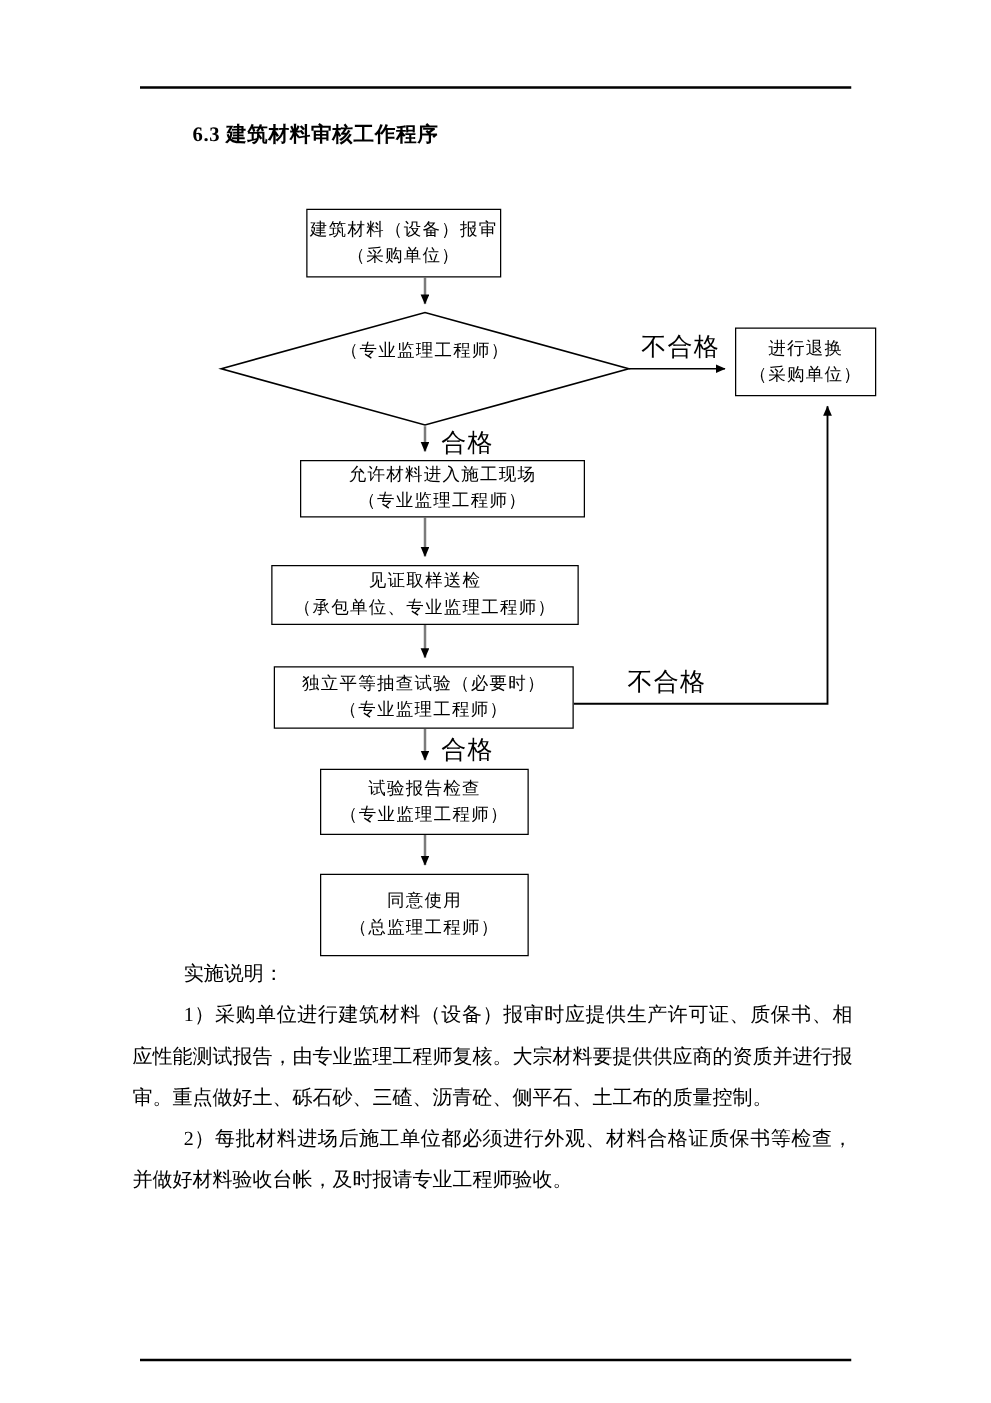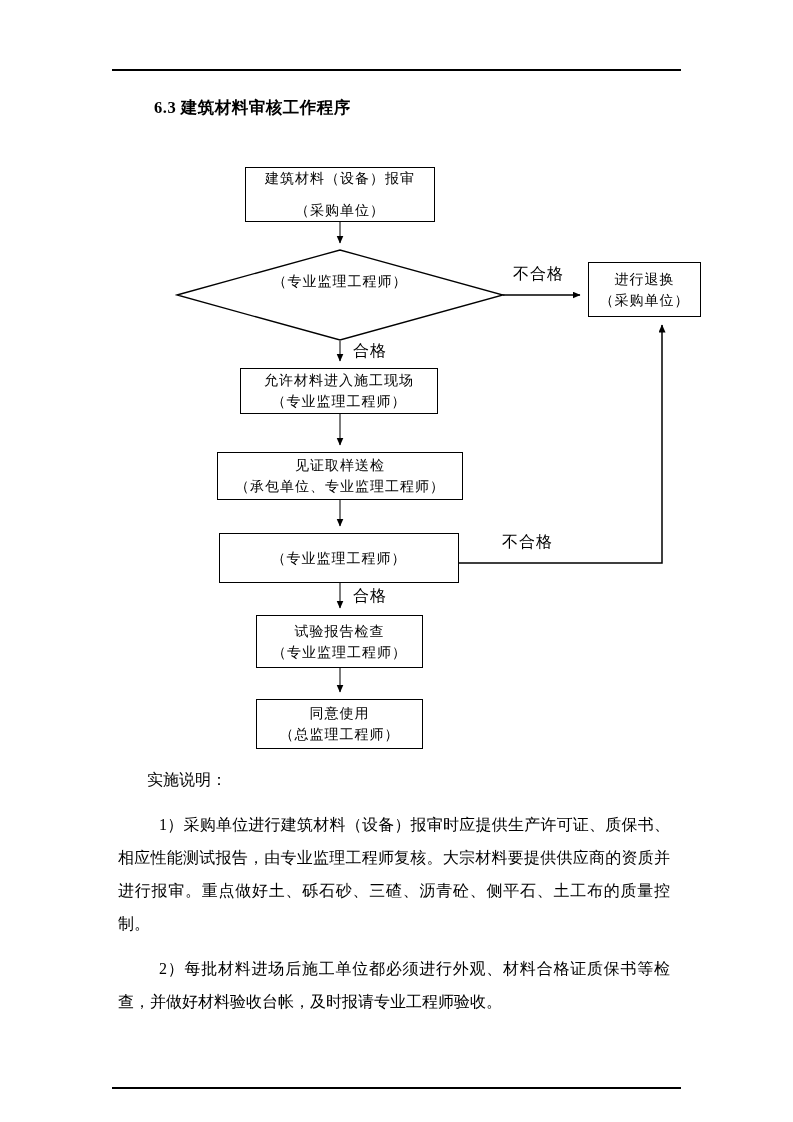--- a/index.html
+++ b/index.html
@@ -19,44 +19,44 @@
     font-size:16.5px;font-weight:bold;letter-spacing:0.5px;
   }
   .connectors{position:absolute;left:0;top:0;pointer-events:none;}
   .box{
     position:absolute;
     border:1.5px solid #000;background:#fff;
     display:flex;flex-direction:column;justify-content:center;align-items:center;
     text-align:center;font-size:14px;line-height:21px;letter-spacing:1px;
     box-sizing:border-box;
   }
-  .box-baoshen{left:245px;top:167px;width:190px;height:55px;justify-content:space-between;}
+  .box-baoshen{left:245px;top:167px;width:156px;height:55px;}
   .box-tuihuan{left:588px;top:262px;width:113px;height:55px;}
-  .box-yunxu{left:240px;top:368px;width:198px;height:46px;}
+  .box-yunxu{left:240px;top:368px;width:228px;height:46px;}
   .box-jianzheng{left:217px;top:452px;width:246px;height:48px;}
   .box-duli{left:219px;top:533px;width:240px;height:50px;}
   .box-shiyan{left:256px;top:615px;width:167px;height:53px;}
-  .box-tongyi{left:256px;top:699px;width:167px;height:50px;}
+  .box-tongyi{left:256px;top:699px;width:167px;height:66px;}
   .diamond-label{
     position:absolute;left:238px;top:271px;width:204px;
     text-align:center;font-size:14px;line-height:21px;letter-spacing:1px;
   }
   .edge-label{
-    position:absolute;font-size:16px;letter-spacing:1px;white-space:nowrap;
+    position:absolute;font-size:20px;letter-spacing:1px;white-space:nowrap;
   }
   .label-fail-top{left:513px;top:264px;}
   .label-pass-top{left:353px;top:341px;}
   .label-fail-bottom{left:502px;top:532px;}
   .label-pass-bottom{left:353px;top:586px;}
   .notes{
     position:absolute;left:106px;top:763px;width:576px;
     font-size:16px;line-height:33px;
     text-align:justify;text-align-last:left;
   }
-  .notes p{margin:12px;text-indent:41px;}
+  .notes p{margin:0;text-indent:41px;}
   .notes-heading{text-indent:41px;}
 </style>
 </head>
 <body>
 
 <div class="page">
 
   <div class="rule rule-top"></div>
 
   <h1 class="title">6.3 建筑材料审核工作程序</h1>
@@ -100,20 +100,21 @@
     <div>允许材料进入施工现场</div>
     <div>（专业监理工程师）</div>
   </div>
 
   <div class="box box-jianzheng">
     <div>见证取样送检</div>
     <div>（承包单位、专业监理工程师）</div>
   </div>
 
   <div class="box box-duli">
+    <div>独立平等抽查试验（必要时）</div>
     <div>（专业监理工程师）</div>
   </div>
 
   <div class="box box-shiyan">
     <div>试验报告检查</div>
     <div>（专业监理工程师）</div>
   </div>
 
   <div class="box box-tongyi">
     <div>同意使用</div>

